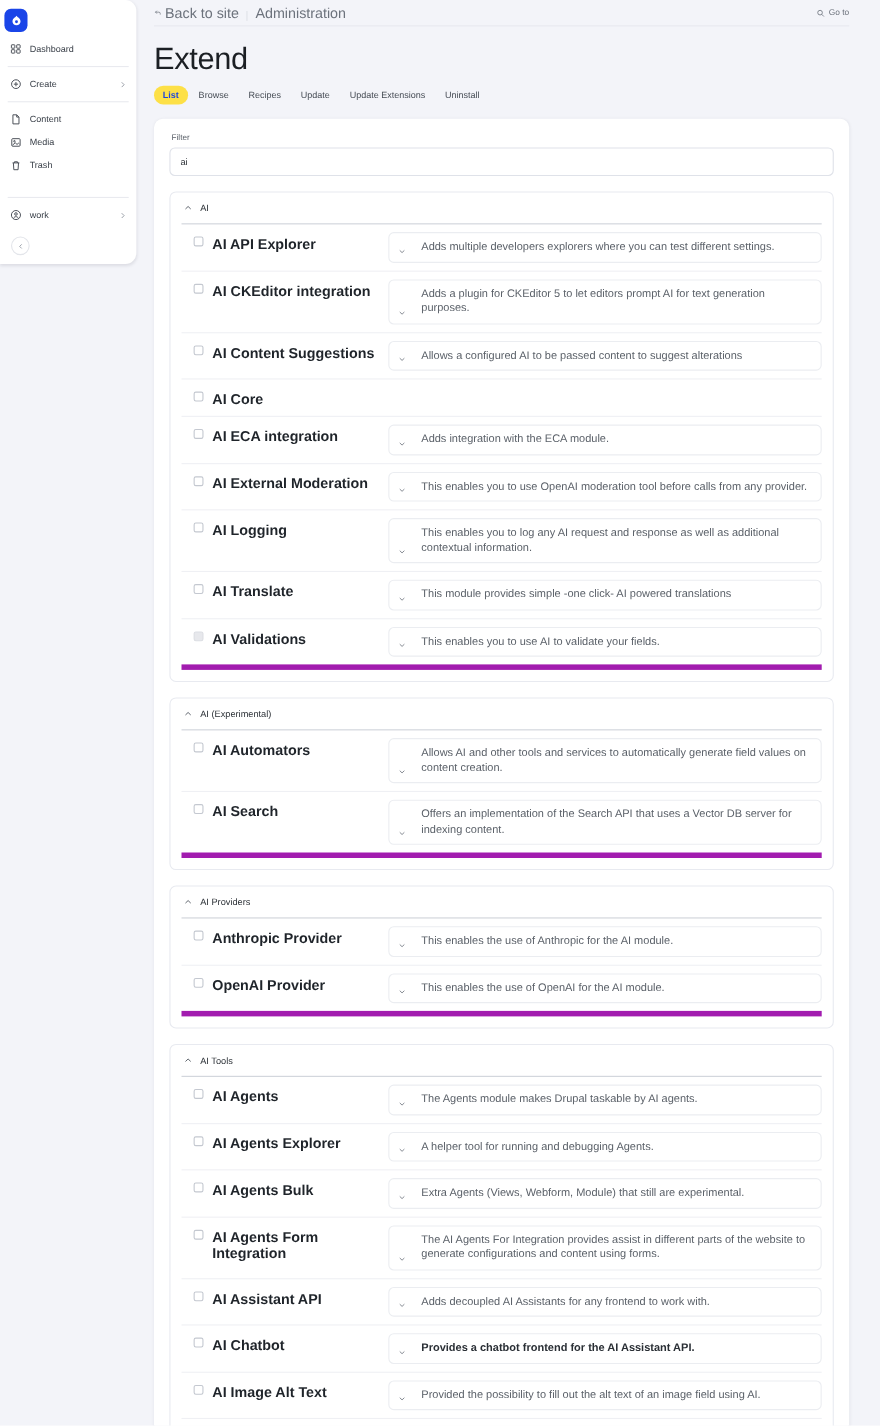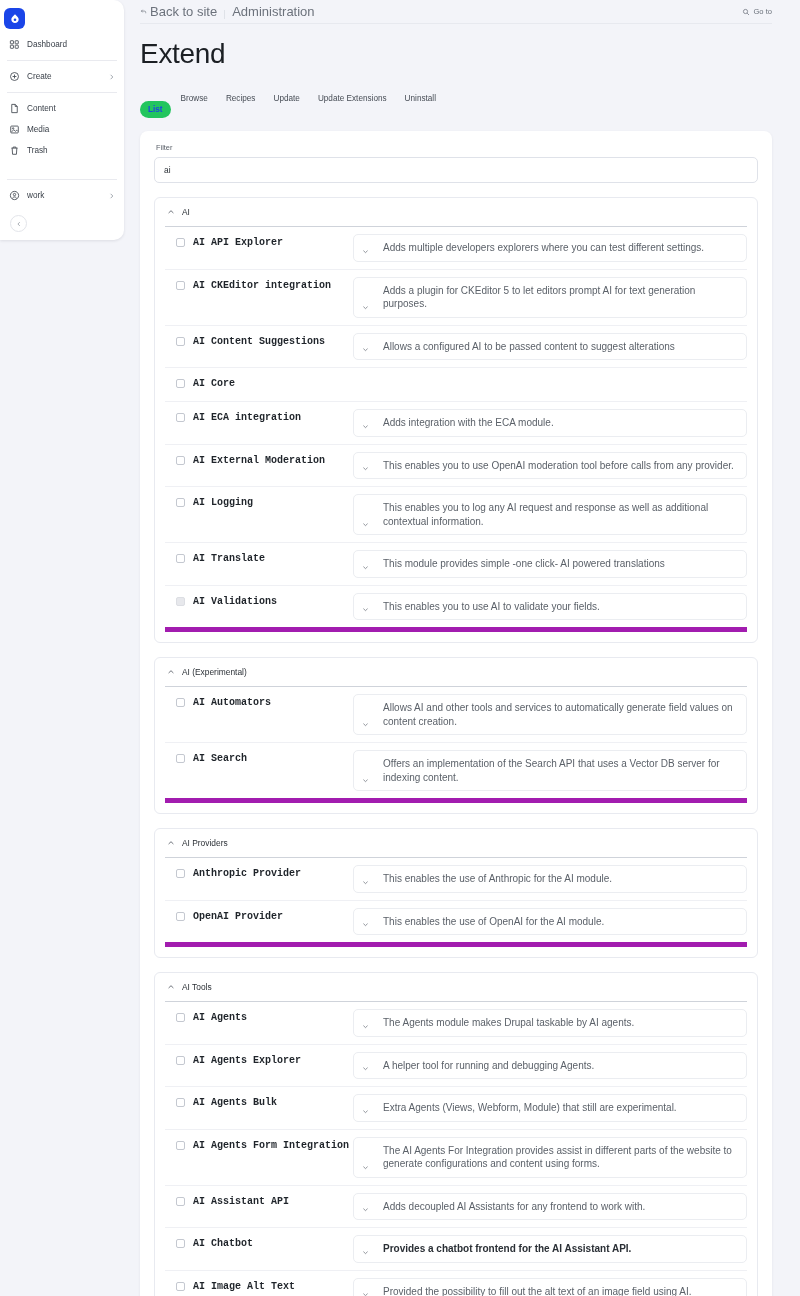--- a/index.html
+++ b/index.html
@@ -65,21 +65,21 @@
   .goto { display:flex; align-items:center; gap:3px; font-size:7.6px; color:#6c727c; cursor:pointer; }
   .goto svg { width:8px; height:8px; }
 
   .page-title { font-size: 28px; font-weight: 400; letter-spacing: -0.3px; margin: 14px 0 8px 0; color:#1b1f24; }
 
   .tabs { display:flex; align-items:center; gap: 2px; margin-bottom: 13px; }
   .tab {
     font-size: 8.2px; padding: 4px 8px; border-radius: 11px;
     color:#464c55; cursor:pointer; white-space:nowrap;
   }
-  .tab.active { background:#22c55e; color:#1b45e0; font-weight:700;margin-top:23px; }
+  .tab.active { background:#fde047; color:#1b45e0; font-weight:700; }
 
   .panel { background:#fff; border-radius:8px 8px 0 0; box-shadow: 0 1px 3px rgba(20,24,40,.07); padding: 12px 14px 22px 14px; }
 
   .field-label { font-size:7.4px; color:#5a6069; margin: 0 0 5px 2px; }
   .filter-input {
     width: 100%; height: 26px; border:1px solid #dfe2e9; border-radius:5px;
     background:#fff; font-size:8.4px; color:#2b3036; padding: 0 9px;
     font-family:"Liberation Sans", sans-serif;
   }
 
@@ -101,21 +101,21 @@
     padding: 7px 0 7px 0;
     min-height: 34px;
   }
   .row:last-child { border-bottom:5px solid #a21caf; }
   .cb-cell { flex:0 0 28px; display:flex; align-items:center; padding-top:4px; padding-left:11px; }
   .cb {
     width:9px; height:9px; border:1px solid #c4c8d0; border-radius:2px; background:#fff;
     cursor:pointer; display:block;
   }
   .cb.disabled { background:#e7e8ec; border-color:#dcdee3; cursor:default; }
-  .name-cell { flex:0 0 160px; font-size:10px; font-weight:700; color:#1f242a; padding-top:3px;font-family:Liberation Mono, monospace; }
+  .name-cell { flex:0 0 160px; font-size:13px; font-weight:700; color:#1f242a; padding-top:3px; }
   .desc-cell { flex:1 1 auto; min-width:0; }
   .desc-box {
     border:1px solid #ebedf1; border-radius:5px; background:#fff;
     padding: 6px 8px; display:flex; align-items:flex-end; gap:14px;
     font-size:10px; color:#5b6169; line-height:1.35;
   }
   .desc-box svg { width:7px; height:7px; color:#6a7079; flex:0 0 7px; margin-top:2px; }
   .desc-box.emph { color:#2a2f35; font-weight:700; }
 
   .actions { padding: 16px 2px 0 2px; }

